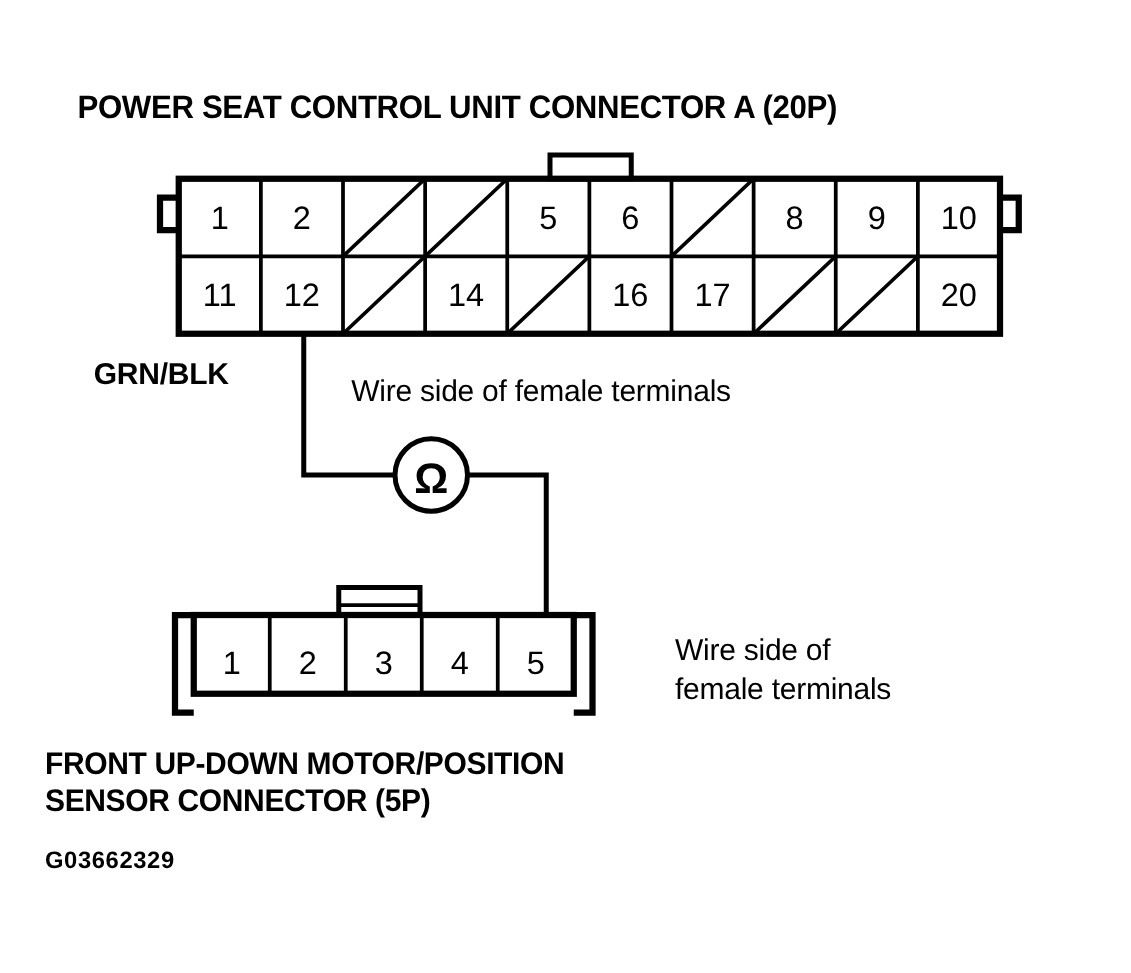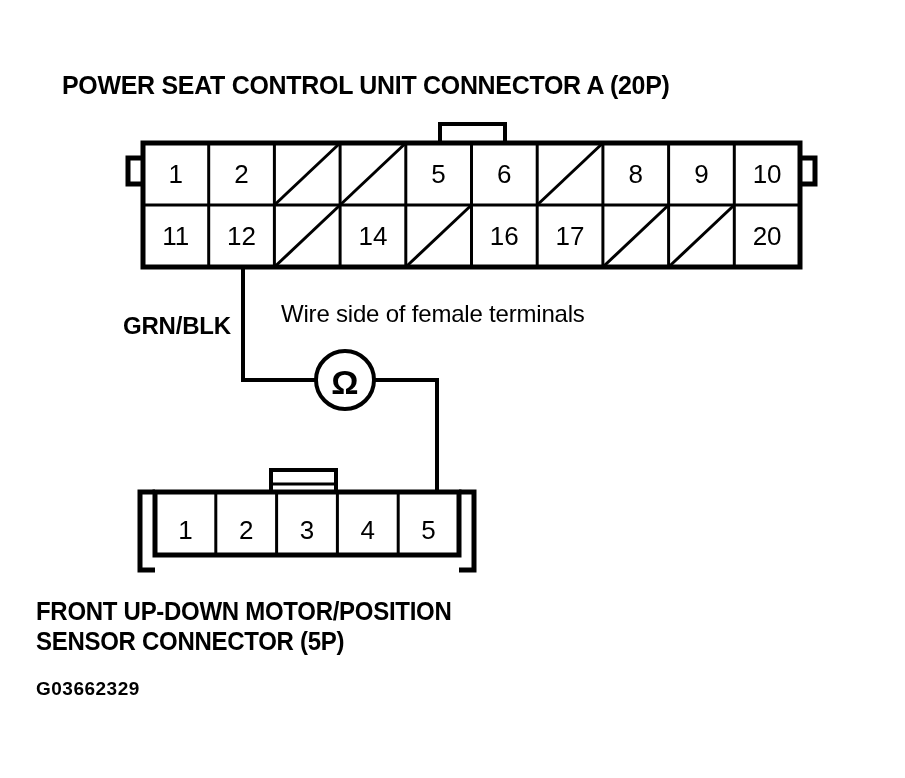--- a/index.html
+++ b/index.html
@@ -43,26 +43,25 @@
     font-size: 25px;
     font-weight: bold;
     line-height: 30px;
     letter-spacing: -0.3px;
     white-space: pre;
     transform: scaleX(0.96);
     transform-origin: left top;
   }
   .wire-label {
     left: 75px;
-    top: 312px;
+    top: 286px;
     font-size: 24px;
     font-weight: bold;
     white-space: nowrap;
     letter-spacing: -0.2px;
-    margin-left: 48px;
   }
   .note-1 {
     left: 281px;
     top: 300px;
     font-size: 24px;
     font-weight: normal;
     white-space: nowrap;
     letter-spacing: -0.2px;
   }
   .note-2 {
@@ -203,19 +202,21 @@
       <text class="pin-num" x="307.0" y="532">3</text>
       <text class="pin-num" x="367.8" y="532">4</text>
       <text class="pin-num" x="428.6" y="532">5</text>
     </g>
   </svg>
 
   <div class="abs wire-label">GRN/BLK</div>
 
   <div class="abs note-1">Wire side of female terminals</div>
 
+  <div class="abs note-2">Wire side of
+female terminals</div>
 
   <div class="abs caption-bottom">FRONT UP-DOWN MOTOR/POSITION
 SENSOR CONNECTOR (5P)</div>
 
   <div class="abs image-id">G03662329</div>
 
 </div>
 
 </body></html>

